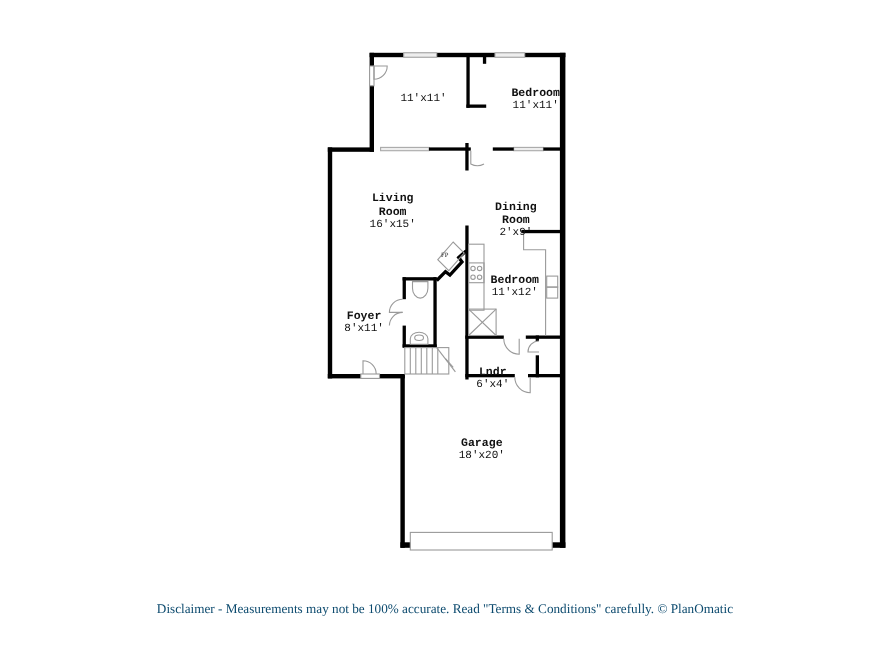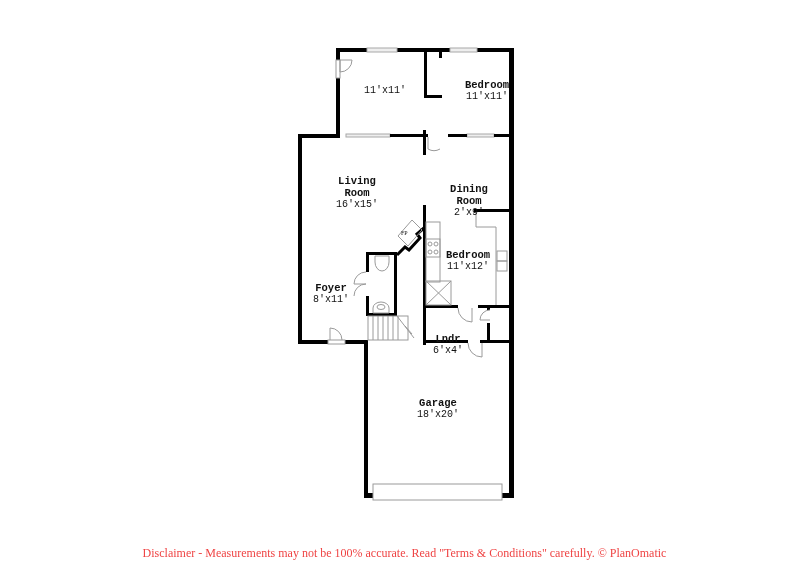--- a/index.html
+++ b/index.html
@@ -5,21 +5,21 @@
     html, body { margin: 0; padding: 0; background: #ffffff; }
     body { width: 809px; height: 588px; position: relative; overflow: hidden; font-family: "DejaVu Serif", serif; }
     #plan { position: absolute; left: 0; top: 0; width: 809px; height: 588px; }
     .wall { fill: #000; }
     .win { fill: #eeeeee; stroke: #a8a8a8; stroke-width: 1; }
     .thin { fill: none; stroke: #9a9a9a; stroke-width: 1; }
     .thinw { fill: #fff; stroke: #9a9a9a; stroke-width: 1; }
     .lbl { position: absolute; text-align: center; font-family: Liberation Mono, monospace; font-size: 10.5px; line-height: 12px; color: #111; font-weight: bold; white-space: nowrap; }
     .lbl .dim { font-weight: normal; font-size: 10px; }
     .fp { position: absolute; font-family: "Liberation Serif", serif; font-size: 6px; color: #222; }
-    .disclaimer { position: absolute; left: 0; top: 546px; width: 809px; text-align: center; font-family: "Liberation Serif", "DejaVu Serif", serif; font-size: 12px; color: #ef4444; }
+    .disclaimer { position: absolute; left: 0; top: 546px; width: 809px; text-align: center; font-family: "Liberation Serif", "DejaVu Serif", serif; font-size: 12px; color: #0c4a6e; }
   </style>
 </head>
 <body>
 
 <svg id="plan" viewBox="0 0 809 588" xmlns="http://www.w3.org/2000/svg">
 
   <g>
 
     <rect class="wall" x="336" y="48" width="178" height="4"></rect>
 

